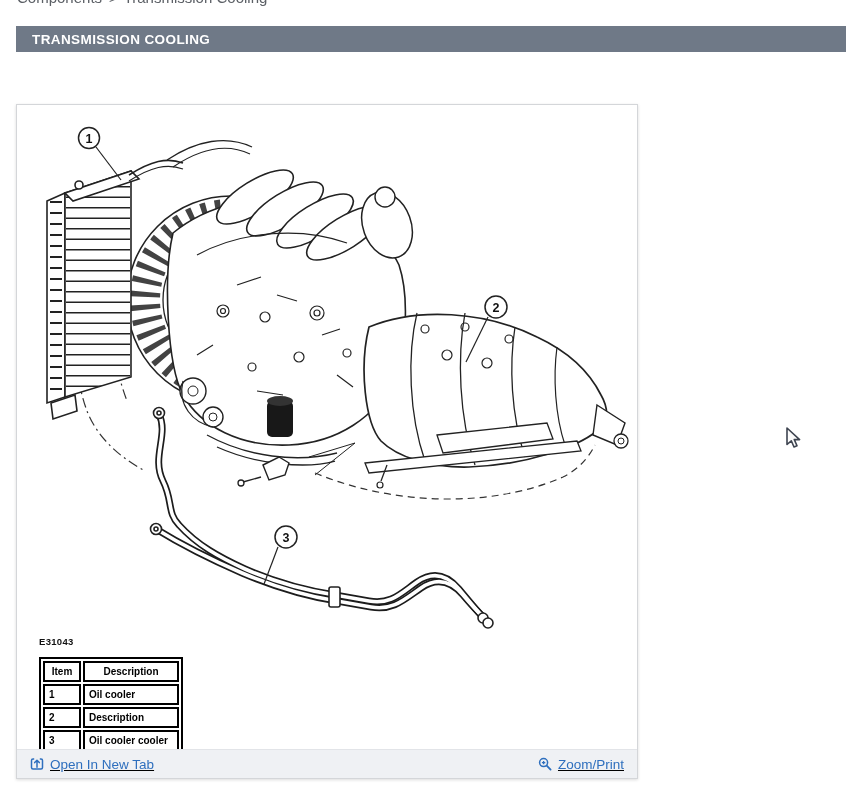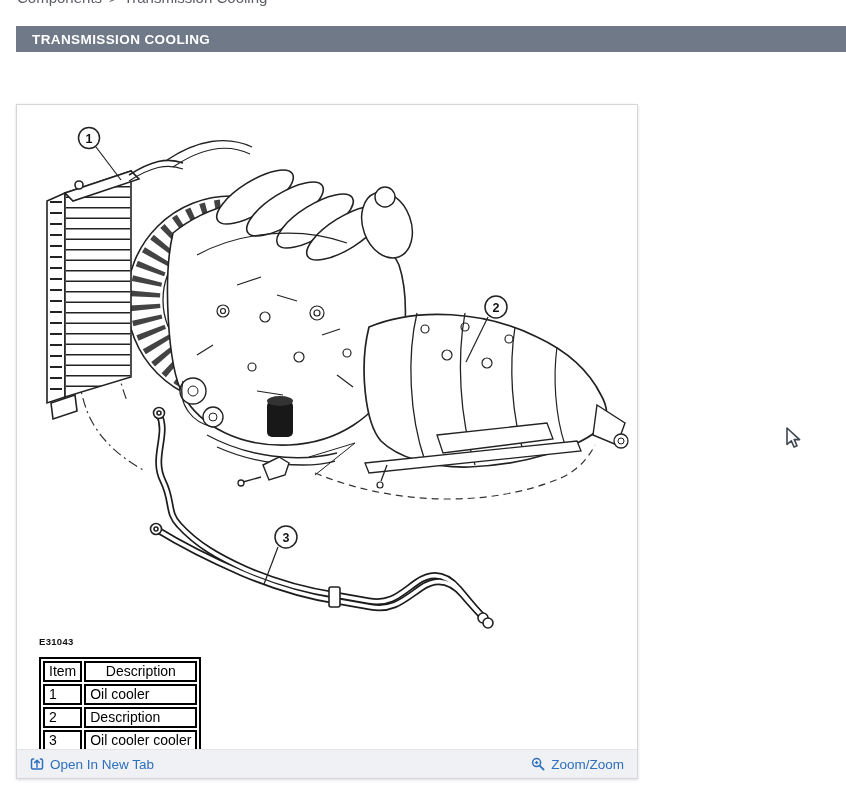--- a/index.html
+++ b/index.html
@@ -30,35 +30,35 @@
     position:absolute;top:104px;left:16px;width:622px;height:675px;
     background:#ffffff;border:1px solid #d4d6d9;box-sizing:border-box;
     box-shadow:0 1px 3px rgba(0,0,0,.14);
   }
   .diagram{position:absolute;top:0;left:0;}
   
   .legend{
     position:absolute;left:22px;top:552px;
     border-collapse:separate;border-spacing:2px;
     border:2px solid #000;background:#fff;
-    font-size:14px;font-weight:400;color:#000;
+    font-size:10px;font-weight:700;color:#000;
   }
   .legend td{
     border:2px solid #000;padding:0 4px;line-height:17px;height:17px;
     white-space:nowrap;background:#fff;
   }
   .legend .hdr{ text-align:center; }
   .legend .col-item{min-width:26px;}
   .legend .col-desc{min-width:84px;margin-top:20px;}
   
   .figure-footer{
     position:absolute;left:0;right:0;bottom:0;height:29px;
     background:#eff1f4;border-top:1px solid #e2e4e8;
     display:flex;align-items:center;justify-content:space-between;
-    padding:0 13px;box-sizing:border-box;
+    padding:0 13px;box-sizing:border-box;text-decoration:underline;
   }
   .link{
     display:flex;align-items:center;gap:6px;color:#2e6fbe;
     font-size:13.5px;text-decoration:none;cursor:pointer;
   }
   .link svg{display:block;}
   .cursor{position:absolute;left:785px;top:427px;}
 </style>
 </head>
 <body>
@@ -232,20 +232,20 @@
         <path d="M7,10.2 V3.4 M4.7,5.6 L7,3.2 L9.3,5.6" fill="none" stroke="#2e6fbe" stroke-width="1.5" stroke-linecap="round" stroke-linejoin="round"></path>
       </svg>
       <span>Open In New Tab</span>
     </a>
     <a class="link">
       <svg width="14" height="14" viewBox="0 0 14 14">
         <circle cx="5.6" cy="5.6" r="4" fill="none" stroke="#2e6fbe" stroke-width="1.5"></circle>
         <path d="M5.6,3.9 v3.4 M3.9,5.6 h3.4" stroke="#2e6fbe" stroke-width="1.3"></path>
         <path d="M8.7,8.7 L12.6,12.6" stroke="#2e6fbe" stroke-width="1.8" stroke-linecap="round"></path>
       </svg>
-      <span>Zoom/Zoom</span>
+      <span>Zoom/Print</span>
     </a>
   </div>
 </div>
 
 <svg class="cursor" width="22" height="24" viewBox="0 0 22 24">
   <polygon points="2,1 2,17.5 6.3,13.8 9,20 12,18.7 9.3,12.6 14.6,12.6" fill="#fbfbfb" stroke="#3e4450" stroke-width="1.6" stroke-linejoin="round"></polygon>
 </svg>
 
 </body></html>

